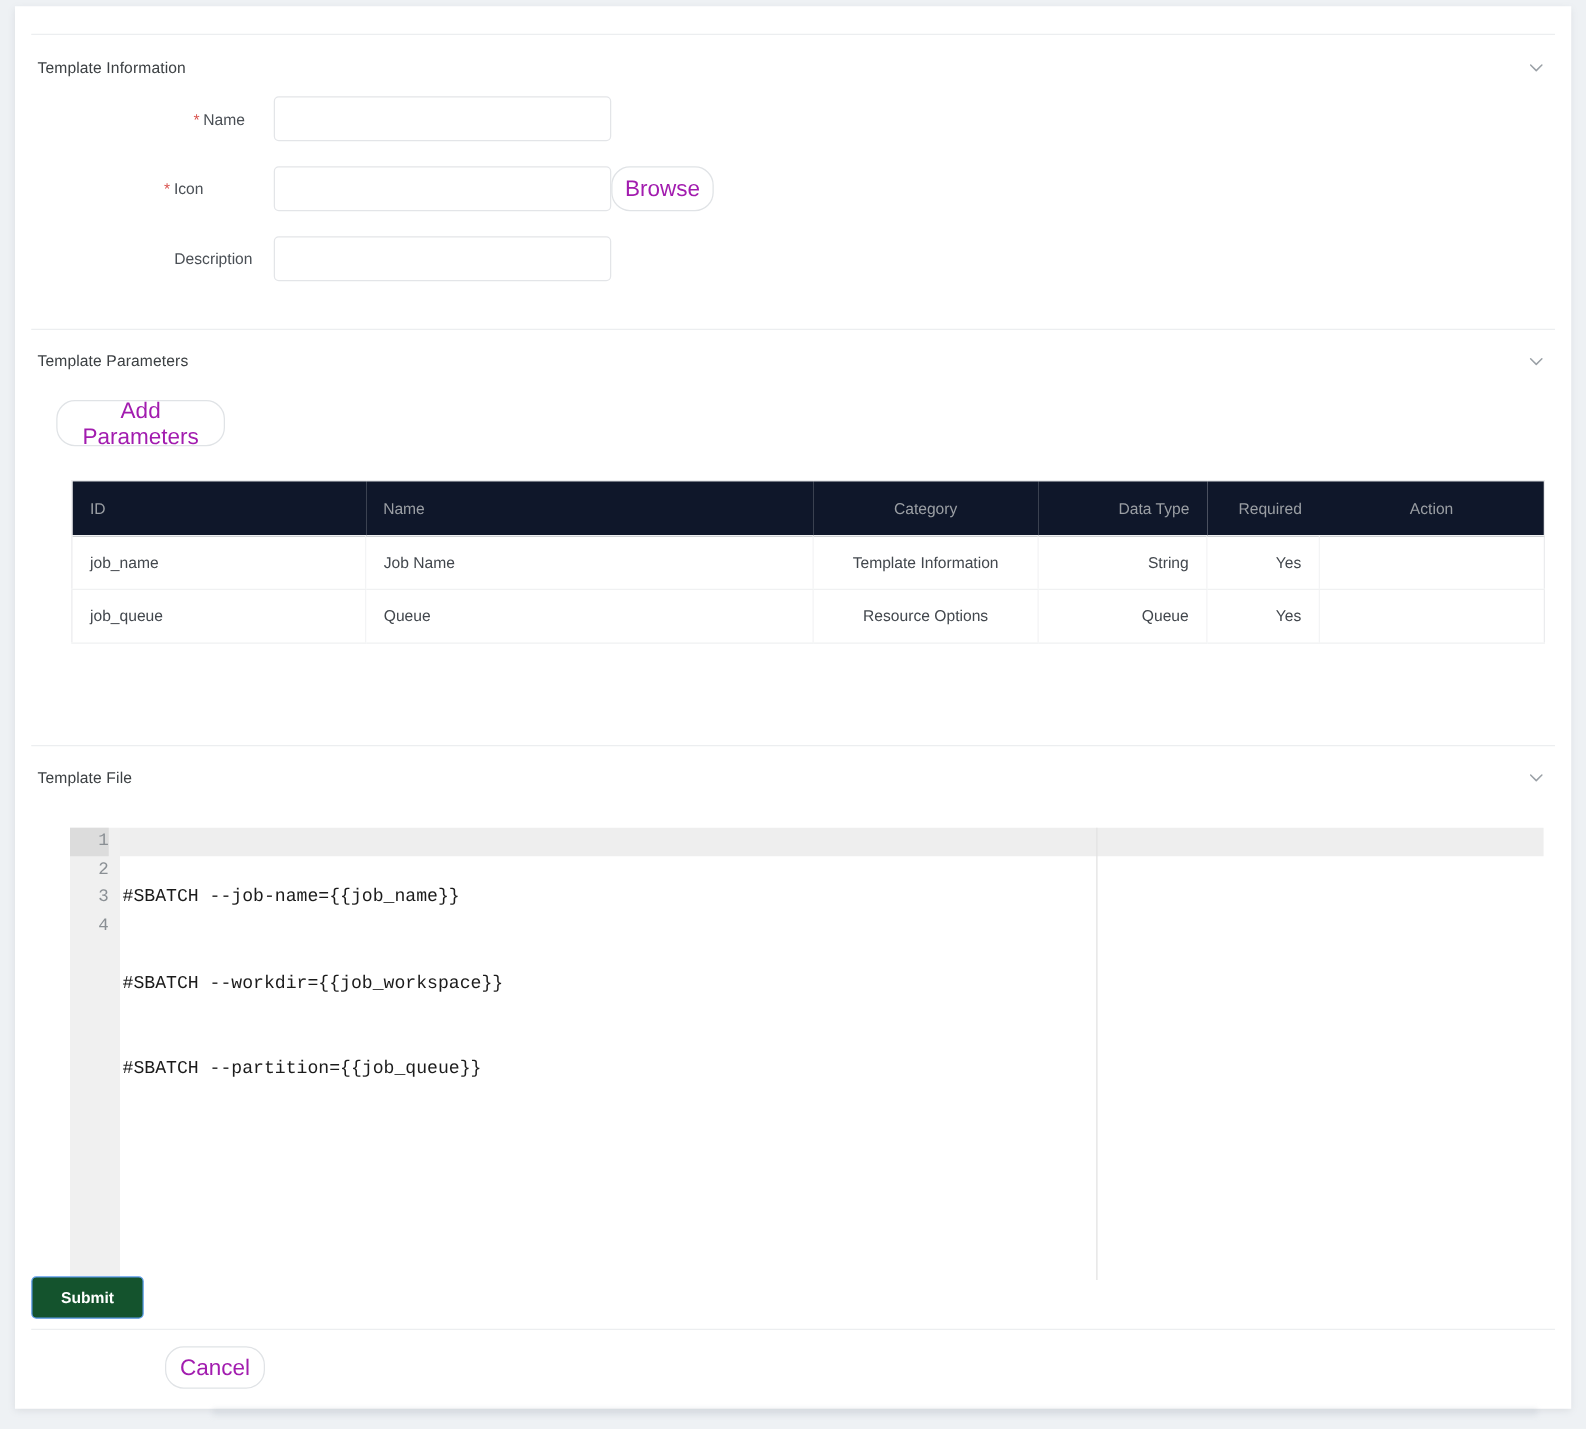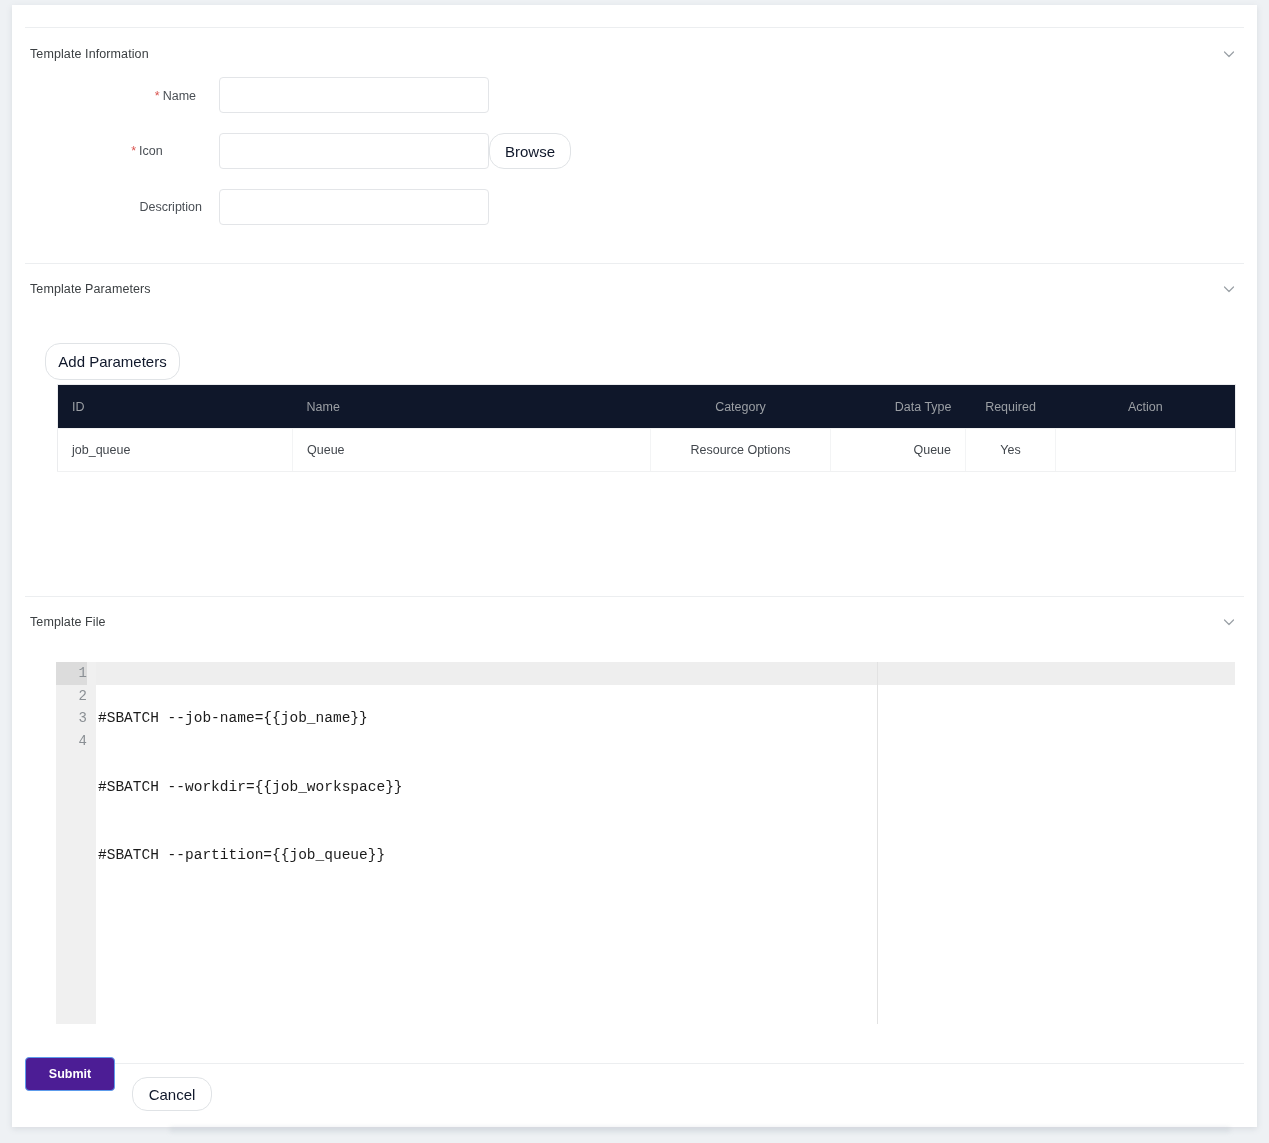--- a/index.html
+++ b/index.html
@@ -80,22 +80,22 @@
     outline: none;
   }
   .text-input::placeholder { color: #bfc4c9; }
 
   .btn {
     position: absolute;
     border: 1px solid #e0e3e6;
     border-radius: 15px;
     background: #ffffff;
     font-family: "Liberation Sans", sans-serif;
-    font-size: 15px;
-    color: #0f172a;
+    font-size: 18px;
+    color: #a21caf;
     cursor: pointer;
     display: flex;
     align-items: center;
     justify-content: center;
   }
 
   
   #param-table {
     position: absolute;
     left: 45px; top: 379px;
@@ -120,21 +120,21 @@
     border-top: 1px solid #f0f1f2;
     border-bottom: 1px solid #f0f1f2;
     border-left: 1px solid #f3f4f5;
     padding: 0 14px;
   }
   #param-table td:first-child { border-left: none; }
   .col-id       { width: 235px; text-align: left; }
   .col-name     { width: 358px; text-align: left; }
   .col-category { width: 180px; text-align: center; }
   .col-datatype { width: 135px; text-align: right; margin-top: 45px; }
-  .col-required { width: 90px;  text-align: center; }
+  .col-required { width: 90px;  text-align: right; }
   .col-action   { width: 180px; text-align: center; }
   th.col-id, th.col-name { text-align: left; }
 
   
   #editor {
     position: absolute;
     left: 44px; top: 657px;
     width: 1179px; height: 362px;
     background: #ffffff;
     font-family: "Liberation Mono", "DejaVu Sans Mono", monospace;
@@ -178,23 +178,23 @@
 
   
   #footer-divider {
     position: absolute;
     left: 13px; top: 1058px;
     width: 1219px; height: 1px;
     background: #eceef0;
   }
   #btn-submit {
     position: absolute;
-    left: 13px; top: 1052px;
+    left: 13px; top: 1016px;
     width: 90px; height: 34px;
-    background: #4c1d95;
+    background: #14532d;
     border: 1px solid #5d9cec;
     border-radius: 4px;
     color: #ffffff;
     font-size: 12.5px;
     font-weight: bold;
     font-family: "Liberation Sans", sans-serif;
     cursor: pointer;
   }
   #btn-cancel {
     position: absolute;
@@ -237,34 +237,42 @@
     <div class="section-divider" style="left:13px; top:258px; width:1219px;"></div>
 
     <div class="section-head" style="left:18px; top:277px;">Template Parameters</div>
 
     <div class="chevron" style="left:1208px; top:275px;">
       <svg width="18" height="18" viewBox="0 0 18 18">
         <path d="M4.5 7 L9 11.5 L13.5 7" fill="none" stroke="#9aa0a6" stroke-width="1.2" stroke-linecap="round" stroke-linejoin="round"></path>
       </svg>
     </div>
 
-    <button class="btn" id="btn-add-params" style="left:33px; top:315px; width:135px; height:37px;margin-top:23px;">Add Parameters</button>
+    <button class="btn" id="btn-add-params" style="left:33px; top:315px; width:135px; height:37px;">Add Parameters</button>
 
     <table id="param-table">
       <thead>
         <tr>
           <th class="col-id">ID</th>
           <th class="col-name">Name</th>
           <th class="col-category">Category</th>
           <th class="col-datatype">Data Type</th>
           <th class="col-required">Required</th>
           <th class="col-action">Action</th>
         </tr>
       </thead>
       <tbody>
+        <tr>
+          <td class="col-id">job_name</td>
+          <td class="col-name">Job Name</td>
+          <td class="col-category">Template Information</td>
+          <td class="col-datatype">String</td>
+          <td class="col-required">Yes</td>
+          <td class="col-action"></td>
+        </tr>
         <tr>
           <td class="col-id">job_queue</td>
           <td class="col-name">Queue</td>
           <td class="col-category">Resource Options</td>
           <td class="col-datatype">Queue</td>
           <td class="col-required">Yes</td>
           <td class="col-action"></td>
         </tr>
       </tbody>
     </table>

